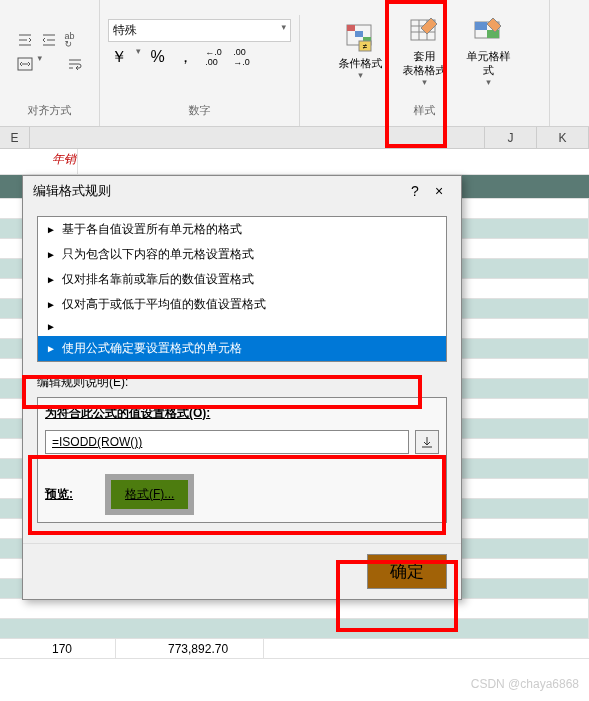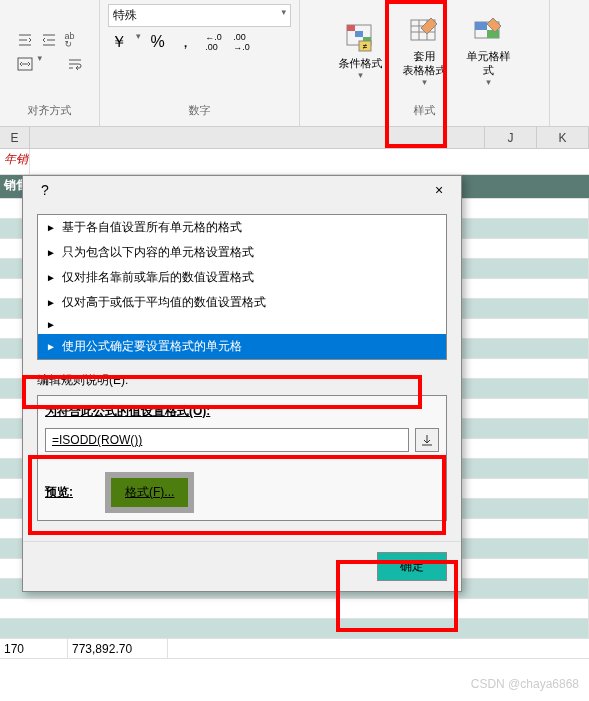--- a/index.html
+++ b/index.html
@@ -10,21 +10,21 @@
     .ribbon-groups { display: flex; height: 100%; }
     .rgroup { border-right: 1px solid #d8d8d8; padding: 4px 8px; display: flex; flex-direction: column; align-items: center; justify-content: space-between; }
     .rgroup-content { display: flex; align-items: center; gap: 4px; flex: 1; }
     .rgroup-label { font-size: 11px; color: #666; padding: 4px 0; }
     
     .align-group { width: 100px; }
     .align-icons { display: flex; flex-direction: column; gap: 2px; }
     .align-row { display: flex; gap: 2px; }
     .icon-btn { width: 22px; height: 22px; display: flex; align-items: center; justify-content: center; cursor: pointer; }
     
-    .number-group { width: 200px; }
+    .number-group { width: 200px; margin-top: 15px; }
     .ng-content { display: flex; flex-direction: column; gap: 2px; width: 100%; }
     .ng-top { display: flex; gap: 2px; align-items: center; }
     .ng-select { flex: 1; background: white; border: 1px solid #ccc; padding: 2px 4px; font-size: 12px; display: flex; justify-content: space-between; }
     .ng-bottom { display: flex; gap: 6px; padding: 2px 0; }
     
     .styles-group { width: 250px; }
     .style-btn { display: flex; flex-direction: column; align-items: center; padding: 4px; cursor: pointer; width: 60px; }
     .style-icon { width: 32px; height: 32px; margin-bottom: 2px; }
     .style-label { font-size: 11px; text-align: center; line-height: 1.2; }
     
@@ -36,21 +36,21 @@
     .colheaders { display: flex; background: #e8e8e8; border-bottom: 1px solid #ccc; height: 22px; }
     .colh { border-right: 1px solid #ccc; text-align: center; font-size: 12px; line-height: 22px; color: #444; }
     .colh-a { width: 30px; }
     .colh-e { width: 455px; }
     .colh-j { width: 52px; }
     .colh-k { width: 52px; }
     
     .rows { }
     .row { display: flex; height: 20px; border-bottom: 1px solid #e0e0e0; }
     .row.striped { background: #c8deda; }
-    .cell { border-right: 1px solid #e0e0e0; padding: 0 4px; font-size: 12px; line-height: 20px; overflow: hidden; white-space: nowrap; }
+    .cell { border-right: 1px solid #e0e0e0; padding: 0 4px; font-size: 12px; line-height: 20px; overflow: hidden; white-space: nowrap; margin-left: 48px; }
     .row-title { background: white; font-family: serif; font-style: italic; color: #c00000; font-size: 16px; height: 26px; line-height: 26px; }
     .row-header { background: #5a7a74; color: white; font-weight: bold; height: 24px; line-height: 24px; }
     
     
     .dialog { position: absolute; left: 22px; top: 175px; width: 440px; background: #f0f0f0; border: 1px solid #888; box-shadow: 3px 3px 8px rgba(0,0,0,0.3); z-index: 10; }
     .dialog-title { display: flex; justify-content: space-between; align-items: center; padding: 6px 10px; font-size: 13px; }
     .dialog-title-text { flex: 1; }
     .dialog-help, .dialog-close { width: 24px; text-align: center; cursor: pointer; font-size: 14px; }
     .dialog-body { padding: 10px 14px; }
     .dialog-label { font-size: 12px; margin-bottom: 6px; }
@@ -71,21 +71,21 @@
     .hl-formula { position: absolute; left: 28px; top: 455px; width: 418px; height: 80px; border: 4px solid #ff0000; pointer-events: none; z-index: 20; }
     
     .preview-row { display: flex; align-items: center; gap: 10px; margin-top: 20px; }
     .preview-label { font-size: 12px; font-weight: bold; width: 50px; }
     .preview-box { flex: 1; border: 1px solid #888; background: #c8deda; padding: 12px 20px; text-align: center; font-size: 14px; }
     .format-btn { border: 6px solid #a3a3a3; background: #4d7c0f; padding: 6px 14px; font-size: 12px; cursor: pointer; }
     
     .hl-format { position: absolute; left: 336px; top: 560px; width: 122px; height: 72px; border: 4px solid #ff0000; pointer-events: none; z-index: 20; }
     
     .dialog-footer { display: flex; justify-content: flex-end; gap: 10px; padding: 10px 14px; border-top: 1px solid #ddd; }
-    .dlg-btn { border: 1px solid #888; background: #14b8a6; padding: 5px 22px; font-size: 12px; cursor: pointer; }
+    .dlg-btn { border: 1px solid #888; background: #a16207; padding: 5px 22px; font-size: 17px; cursor: pointer; }
     
     .watermark { position: absolute; right: 10px; bottom: 10px; color: #ccc; font-size: 12px; z-index: 30; }
     
     .ab-icon { width: 20px; height: 16px; font-size: 9px; color: #555; line-height: 8px; }
     .chev { font-size: 9px; color: #666; }
   </style>
 </head>
 <body>
 
 <div class="ribbon">
@@ -273,20 +273,21 @@
       </div>
     <div class="row">
       <div class="cell" style="width:68px">170</div>
       <div class="cell" style="width:100px">773,892.70</div>
     </div>
   </div>
 </div>
 
 <div class="dialog">
   <div class="dialog-title">
+    <span class="dialog-title-text">编辑格式规则</span>
     <span class="dialog-help">?</span>
     <span class="dialog-close">×</span>
   </div>
   <div class="dialog-body">
     <div class="rule-list">
       <div class="rule-item">
           <span class="rule-arrow">►</span>
           <span>基于各自值设置所有单元格的格式</span>
         </div>
       <div class="rule-item">

